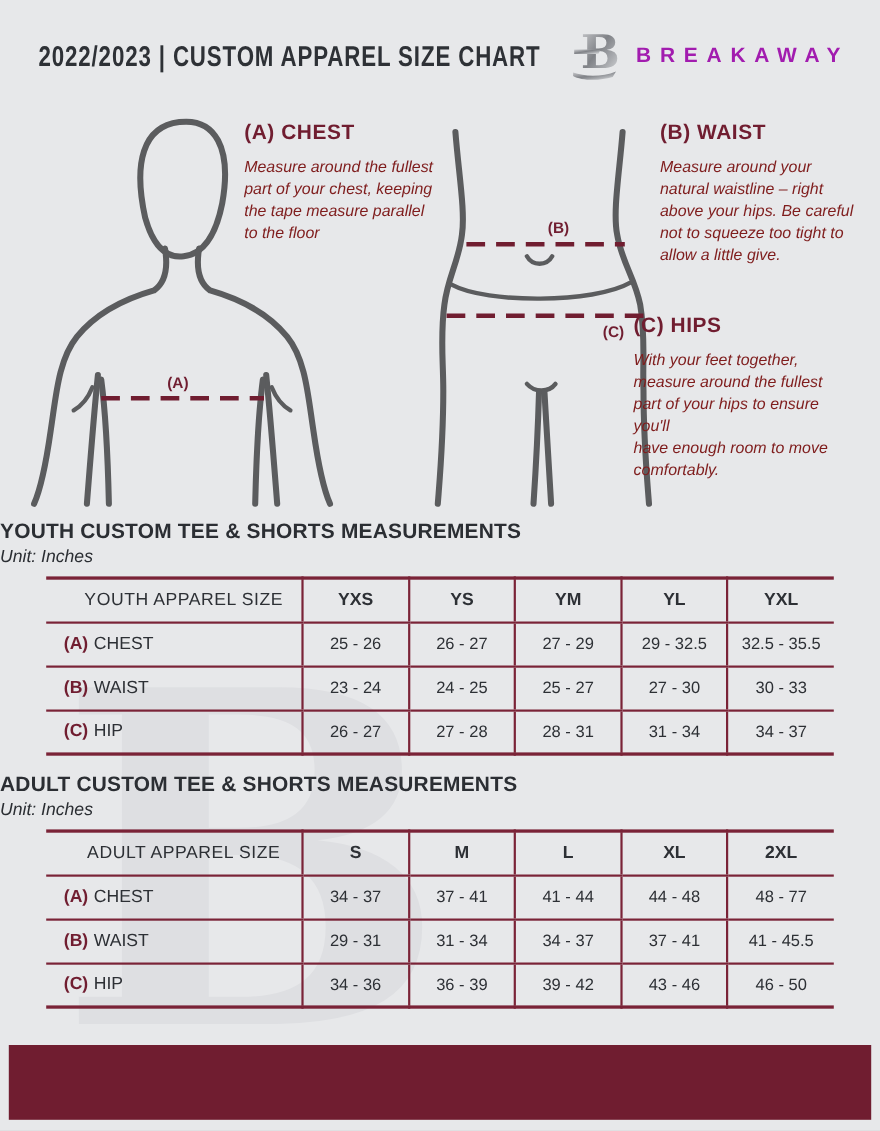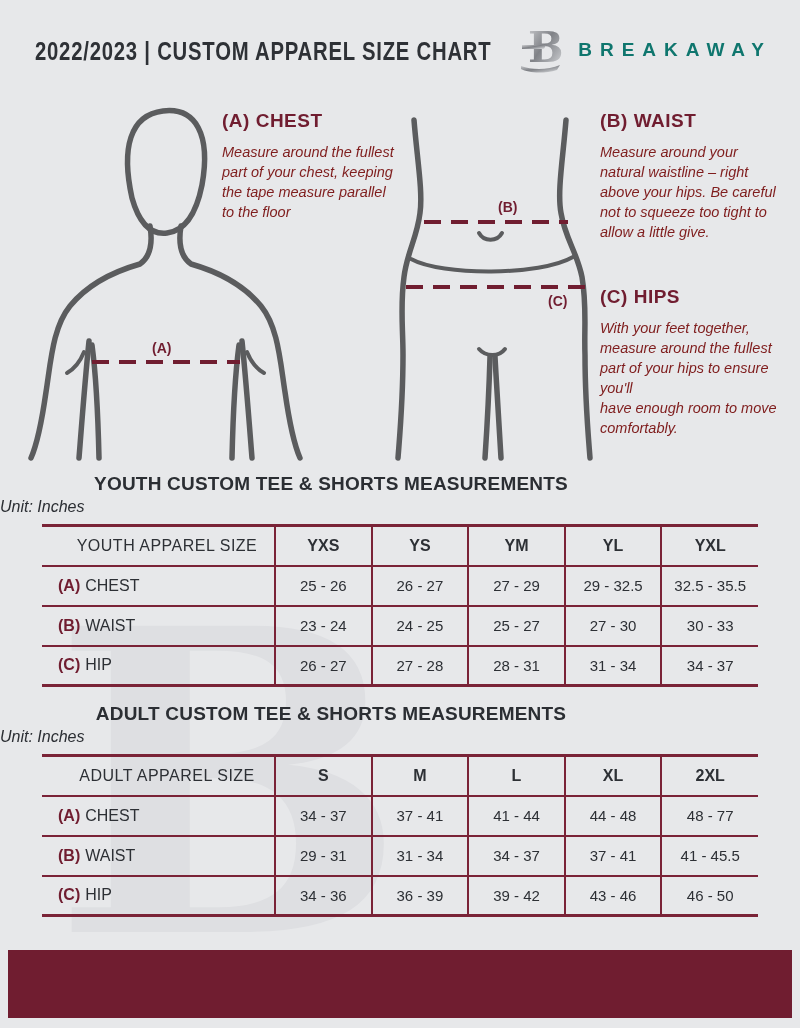--- a/index.html
+++ b/index.html
@@ -15,34 +15,34 @@
     font-family:"DejaVu Serif", serif; font-weight:bold;
     font-size:420px; line-height:1; color:#dedfe2; user-select:none;
   }
   
   .page-title {
     position:absolute; left:35px; top:36px; z-index:2;
     font-weight:700; font-size:26px; letter-spacing:1px; white-space:nowrap;
     color:#2e3136; transform:scaleX(0.78); transform-origin:left center;
   }
   .brand { position:absolute; right:28px; top:22px; z-index:2; display:flex; align-items:center; gap:14px; }
-  .brand-name { font-weight:700; font-size:19px; letter-spacing:8px; color:#0f766e; }
+  .brand-name { font-weight:700; font-size:19px; letter-spacing:8px; color:#a21caf; }
   
   svg.art { position:absolute; inset:0; z-index:1; pointer-events:none; }
   .marker {
     position:absolute; z-index:2; font-weight:700; font-size:14px; color:#701d30;
   }
   
   .instr { position:absolute; z-index:2; color:#741e33; }
   .instr h2 { font-size:19px; font-weight:700; letter-spacing:0.5px; color:#701d30; }
   .instr p  { margin-top:10px; font-style:italic; font-size:14.5px; line-height:1.38;
               color:#7f1d1d; white-space:pre-line; }
   
   .sec-title {
-    position:absolute; left:0; width:662px; text-align:center; z-index:2;
+    position:absolute; left:0; width:662px; z-index:2;
     font-weight:700; font-size:19px; color:#2b2e33; letter-spacing:0.2px;
   }
   .sec-unit {
     position:absolute; left:0; width:800px; text-align:left; z-index:2;
     font-style:italic; font-size:16px; color:#2b2e33;
   }
   
   table.size-table {
     position:absolute; left:42px; width:716px; z-index:2;
     border-collapse:collapse; table-layout:fixed;
@@ -123,21 +123,21 @@
   <div class="marker" style="left:548px; top:293px;">(C)</div>
 
   <div class="instr" style="left:222px; top:110px; width:176px;">
     <h2>(A) CHEST</h2>
     <p>Measure around the fullest part of your chest, keeping the tape measure parallel to the floor</p>
   </div>
   <div class="instr" style="left:600px; top:110px; width:186px;">
     <h2>(B) WAIST</h2>
     <p>Measure around your natural waistline – right above your hips. Be careful not to squeeze too tight to allow a little give.</p>
   </div>
-  <div class="instr" style="left:600px; top:286px; width:188px;">
+  <div class="instr" style="left:576px; top:286px; width:188px;">
     <h2>(C) HIPS</h2>
     <p>With your feet together, measure around the fullest part of your hips to ensure you'll
 have enough room to move comfortably.</p>
   </div>
 
   <div class="sec-title" style="top:473px;">YOUTH CUSTOM TEE &amp; SHORTS MEASUREMENTS</div>
   <div class="sec-unit" style="top:498px;">Unit: Inches</div>
 
   <table class="size-table" style="top:524px;">
     <colgroup>

